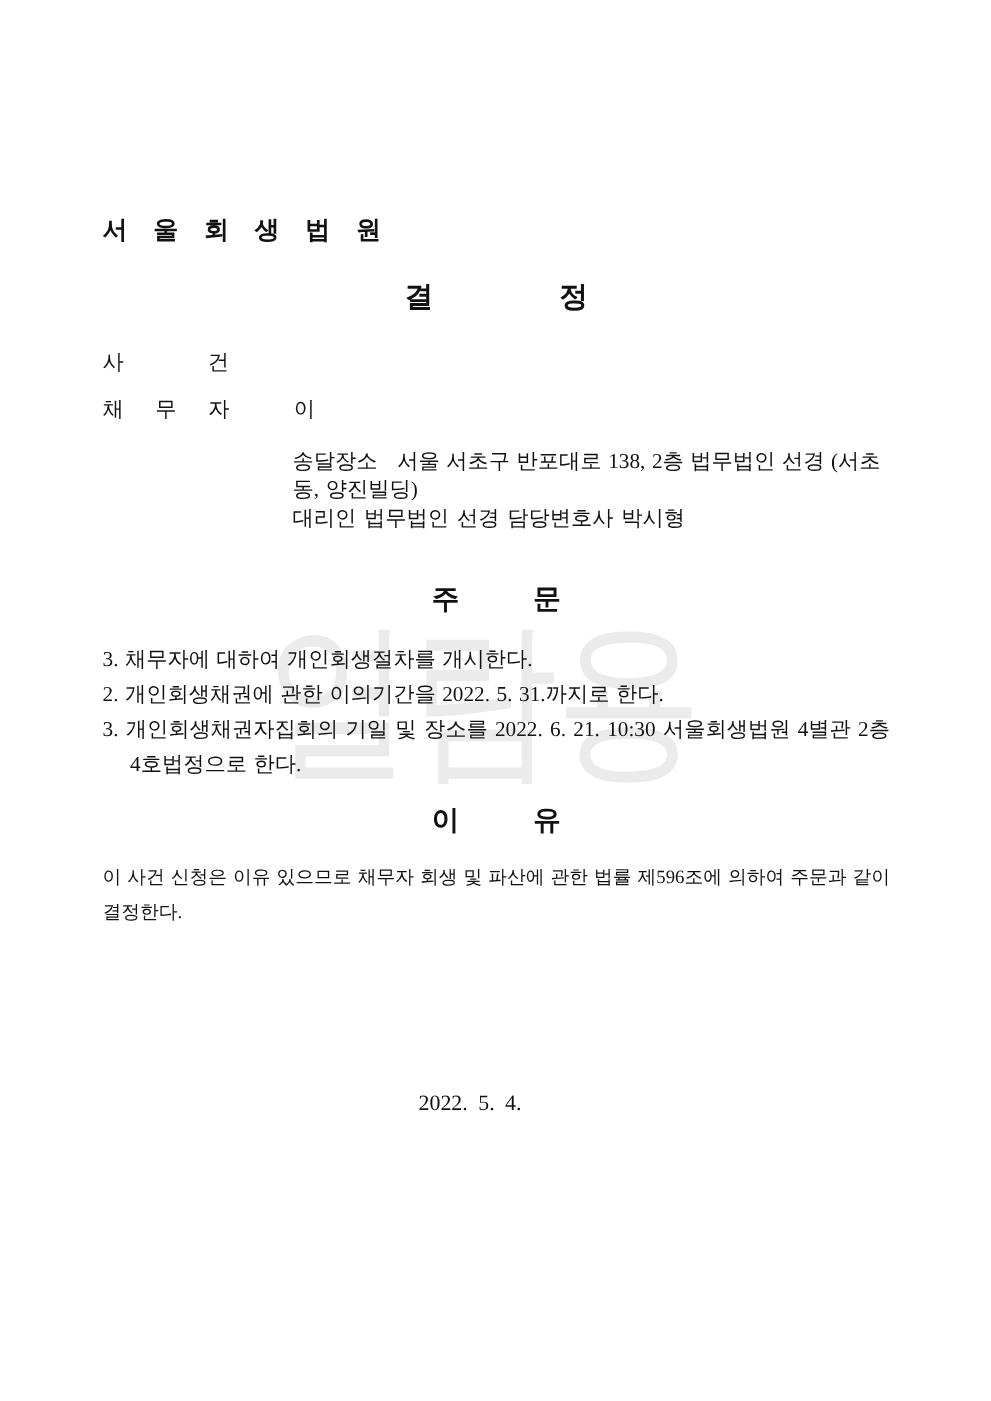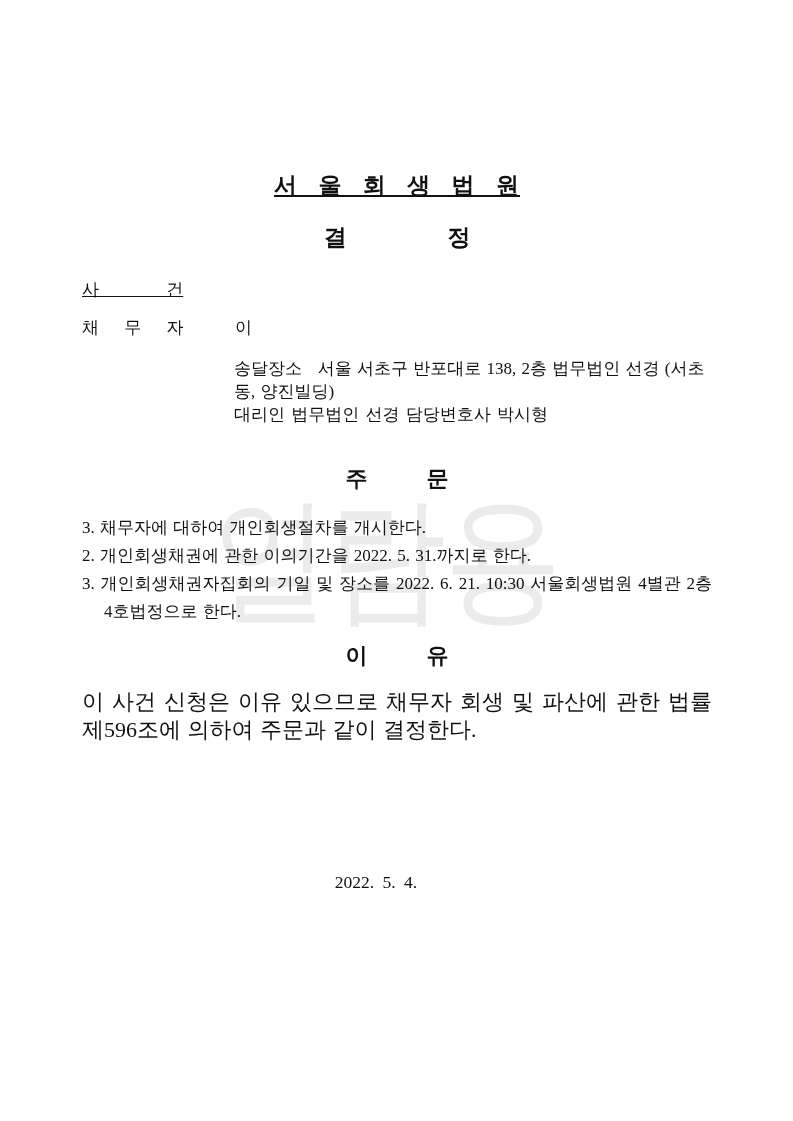--- a/index.html
+++ b/index.html
@@ -25,44 +25,42 @@
     transform: scaleY(1.16);
     transform-origin: top left;
     z-index: 0;
     font-family: "Liberation Serif", serif;
     white-space: nowrap;
     user-select: none;
   }
 
   .title {
     left: 82px; top: 170px; width: 630px;
-    text-align: center;
     font-family: "Liberation Sans", sans-serif;
     font-weight: bold;
-    font-size: 23px;
+    font-size: 20px;
     letter-spacing: 1px;
     word-spacing: 13px;
-    text-decoration: underline;
   }
   .doc-type {
     left: 82px; top: 222px; width: 630px;
     text-align: center;
     font-family: Liberation Serif, serif;
     font-weight: bold;
     font-size: 23px;
     word-spacing: 95px;
   }
 
   .field-row {
     left: 82px; width: 630px;
     display: flex;
     font-size: 17px;
     line-height: 23px;
   }
-  .row-case   { top: 278px; text-decoration: underline; }
+  .row-case   { top: 278px; }
   .row-debtor { top: 316px; }
   .field-label { width: 153px; flex: 0 0 153px; }
   .label-case   { word-spacing: 63px; }
   .label-debtor { word-spacing: 21px; }
   .value-case   { word-spacing: 14px; }
 
   .address {
     left: 234px; top: 357px; width: 480px;
     font-size: 17px; line-height: 23px;
     white-space: pre-wrap;
@@ -91,21 +89,21 @@
   }
   .order-item {
     text-align: justify;
     word-spacing: 1px;
     padding-left: 22px;
     text-indent: -22px;
   }
 
   .reason-text {
     left: 82px; top: 688px; width: 630px;
-    font-size: 22px; line-height: 28px;
+    font-size: 15px; line-height: 28px;
     text-align: justify;
     word-spacing: 1px;
   }
 
   .decision-date {
     left: 82px; top: 872px; width: 630px;
     padding-right: 42px;
     box-sizing: border-box;
     text-align: center;
     font-size: 17.5px;

